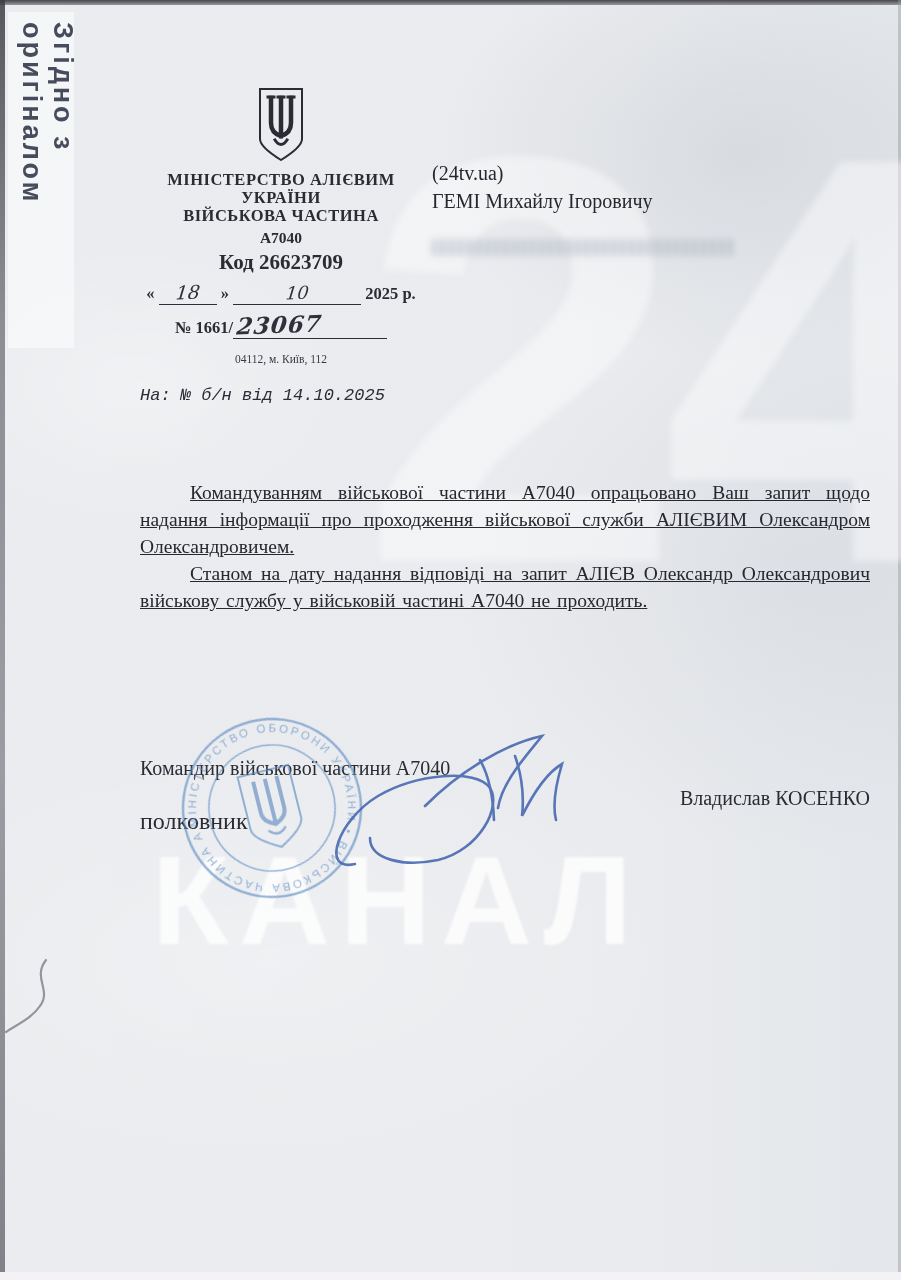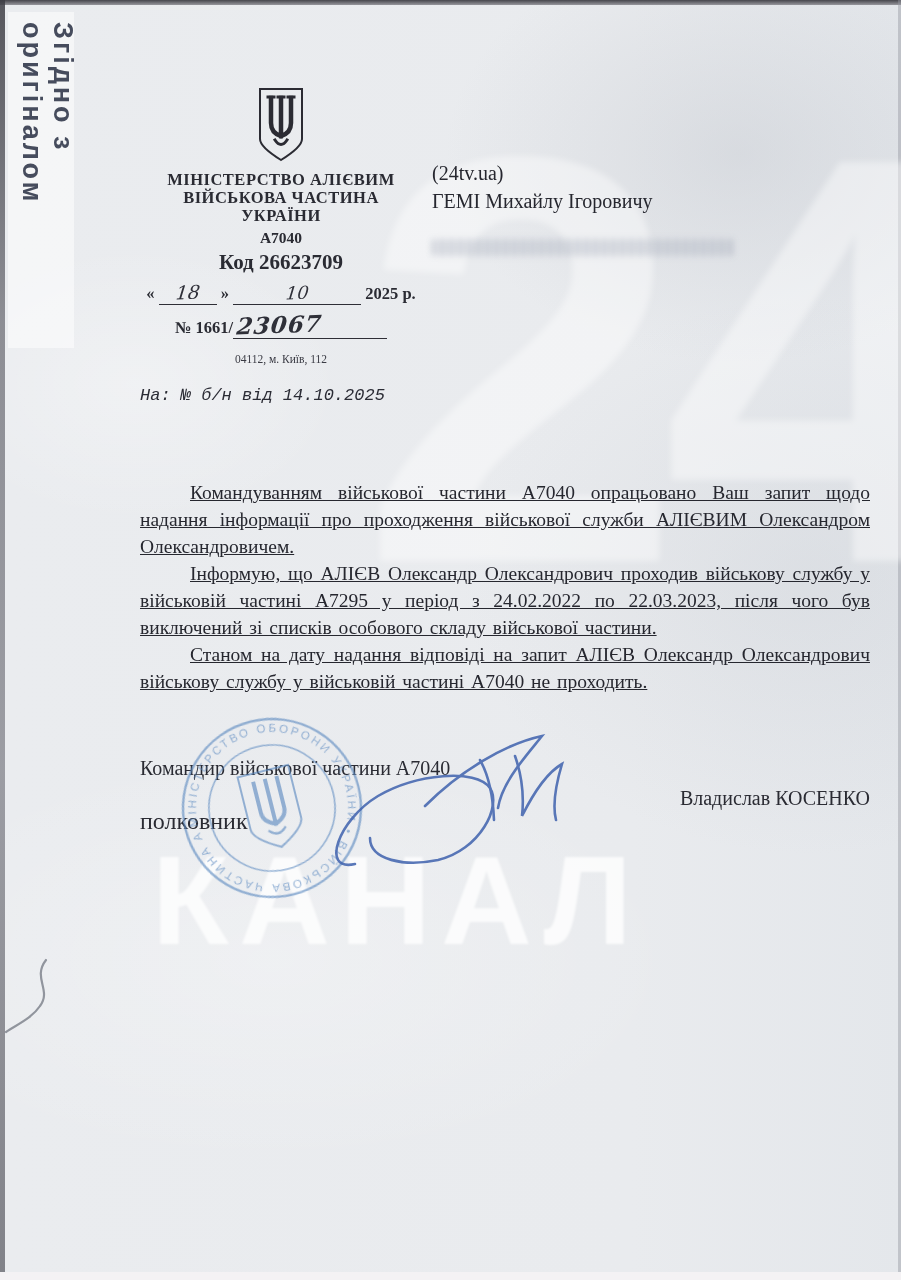--- a/index.html
+++ b/index.html
@@ -119,22 +119,22 @@
       <path d="M 10 4 H 52 V 54 Q 52 62 31 75 Q 10 62 10 54 Z" fill="none" stroke="#2b2b33" stroke-width="2"></path>
       <g stroke="#2b2b33" fill="none" stroke-linecap="square">
         <path d="M 31 13 V 50" stroke-width="4.5"></path>
         <path d="M 21 13 V 38 Q 21 48 31 51" stroke-width="4.5"></path>
         <path d="M 41 13 V 38 Q 41 48 31 51" stroke-width="4.5"></path>
         <path d="M 18 12 H 24 M 28 12 H 34 M 38 12 H 44" stroke-width="3"></path>
         <path d="M 25 55 Q 31 64 37 55" stroke-width="3"></path>
       </g>
     </svg>
     <div class="h-org">МІНІСТЕРСТВО АЛІЄВИМ</div>
+    <div class="h-org">УКРАЇНИ</div>
     <div class="h-org">ВІЙСЬКОВА ЧАСТИНА</div>
-    <div class="h-org">УКРАЇНИ</div>
     <div class="h-unit">А7040</div>
     <div class="h-code">Код 26623709</div>
     <div class="date-line">
       <span>«</span>
       <span class="uline day"><span class="hw day">18</span></span>
       <span>»</span>
       <span class="uline month"><span class="hw month">10</span></span>
       <span>2025 р.</span>
     </div>
     <div class="num-line">
@@ -146,21 +146,20 @@
   <div class="addressee">
     <div>(24tv.ua)</div>
     <div>ГЕМІ Михайлу Ігоровичу</div>
   </div>
   <div class="redacted"></div>
 
   <div class="ref">На: № б/н від 14.10.2025</div>
 
   <div class="body-text">
     <p>Командуванням військової частини А7040 опрацьовано Ваш запит щодо надання інформації про проходження військової служби АЛІЄВИМ Олександром Олександровичем.</p>
-    <p>Інформую, що АЛІЄВ Олександр Олександрович проходив військову службу у військовій частині А7295 у період з 24.02.2022 по 22.03.2023, після чого був виключений зі списків особового складу військової частини.</p>
     <p>Станом на дату надання відповіді на запит АЛІЄВ Олександр Олександрович військову службу у військовій частині А7040 не проходить.</p>
   </div>
 
   <div class="sig-title">Командир військової частини А7040</div>
   <div class="sig-rank">полковник</div>
   <div class="sig-name">Владислав КОСЕНКО</div>
 
   <svg class="stamp-svg" width="192" height="192" viewBox="0 0 192 192">
     <g fill="none" stroke="#5b89c0">
       <circle cx="96" cy="96" r="89" stroke-width="2.4"></circle>

